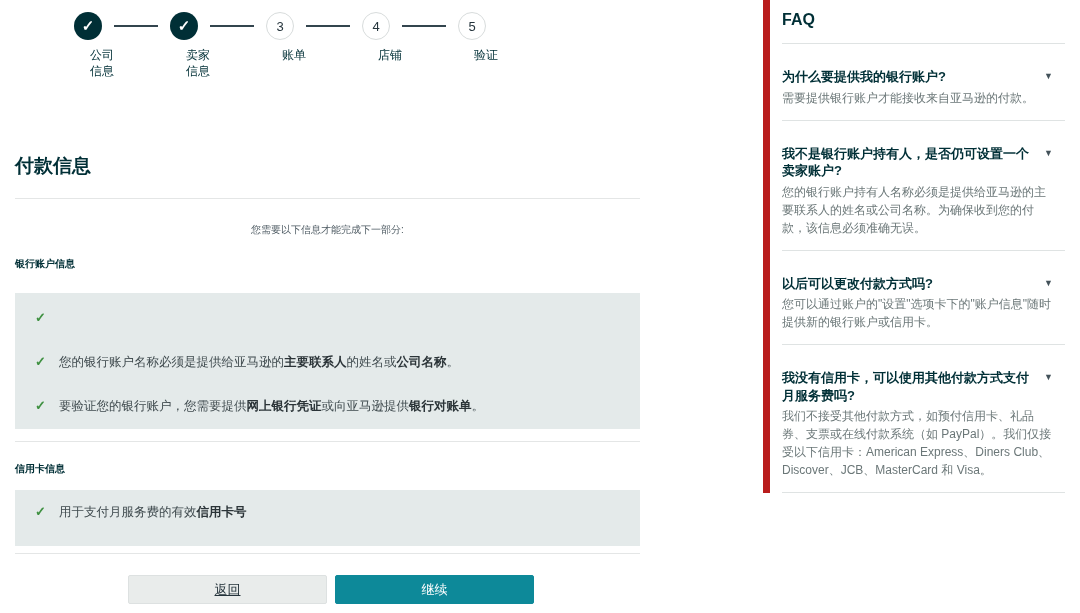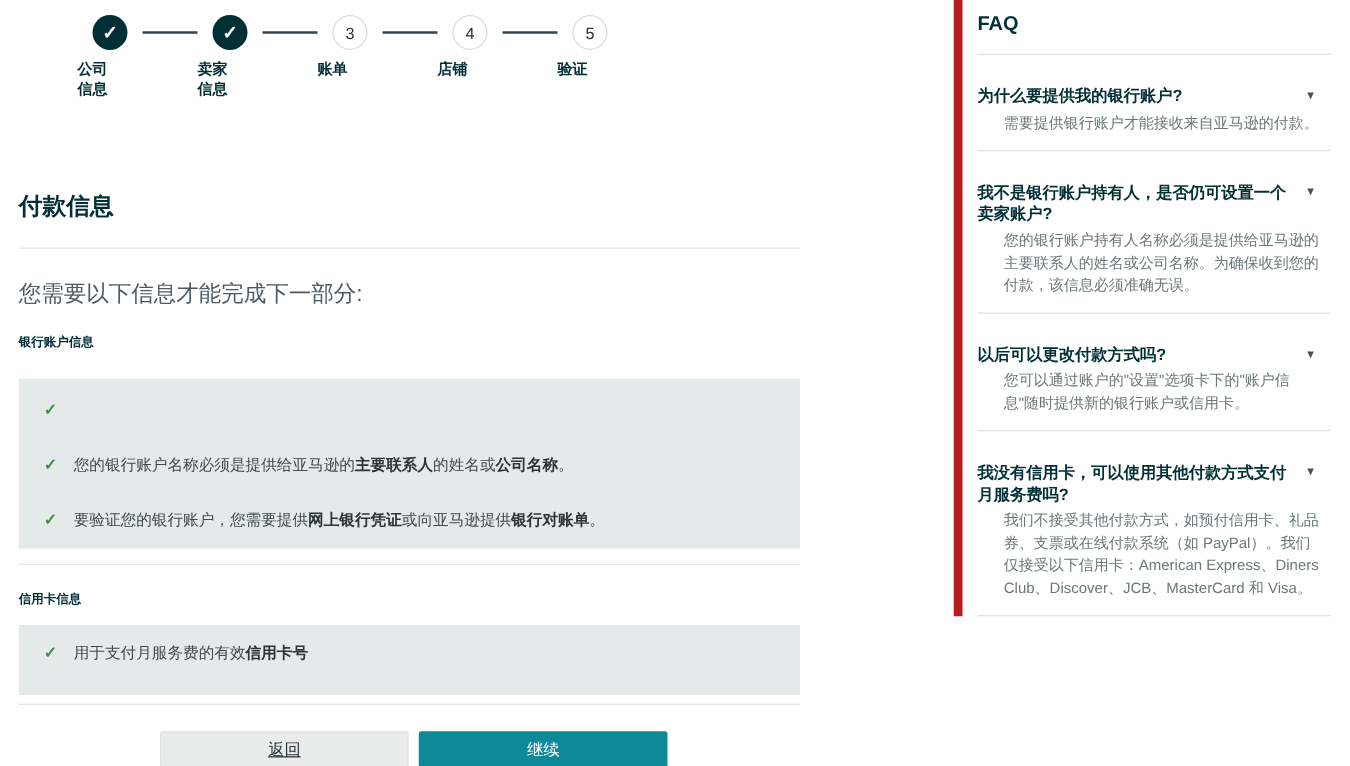--- a/index.html
+++ b/index.html
@@ -47,24 +47,23 @@
     background: #ffffff;
     border: 1px solid #d8dcdc;
     color: #25343c;
     font-size: 13px;
   }
   .step-label {
     margin-top: 7px;
     font-size: 12px;
     line-height: 1.35;
     color: #002f36;
-    text-align: left;
+    text-align: right;
     white-space: pre-line;
     width: 52px;
-    font-weight: bold;
   }
   .step-line {
     width: 44px;
     border-top: 2px solid #33454e;
     margin: 13px 12px 0 12px;
   }
 
   
   .main {
     position: absolute;
@@ -80,23 +79,24 @@
     line-height: 20px;
   }
   .divider {
     border: none;
     border-top: 1px solid #e4e6e6;
     margin: 22px 0 0 0;
   }
   .divider.d2 { margin-top: 12px; }
   .divider.d3 { margin-top: 7px; }
   .intro {
-    font-size: 18px;
+    font-size: 10px;
     color: #4d5a62;
     margin: 24px 0 0 0;
+    text-align: center;
   }
   .sub-heading {
     font-size: 10px;
     font-weight: bold;
     color: #002f36;
     margin: 20px 0 0 0;
   }
   .check-panel {
     background: #e4eaea;
     margin-top: 22px;
@@ -192,21 +192,20 @@
     color: #43525a;
     margin: 3px 12px 0 0;
     flex: 0 0 auto;
   }
   .faq-a {
     font-size: 12px;
     color: #6b7778;
     line-height: 1.5;
     margin-top: 3px;
     padding-right: 8px;
-    margin-left: 21px;
   }
 </style>
 </head>
 <body>
 
 <div class="page">
 
   <div class="stepper" id="stepper">
       <div class="step">
         <div class="step-circle complete">✓</div>

